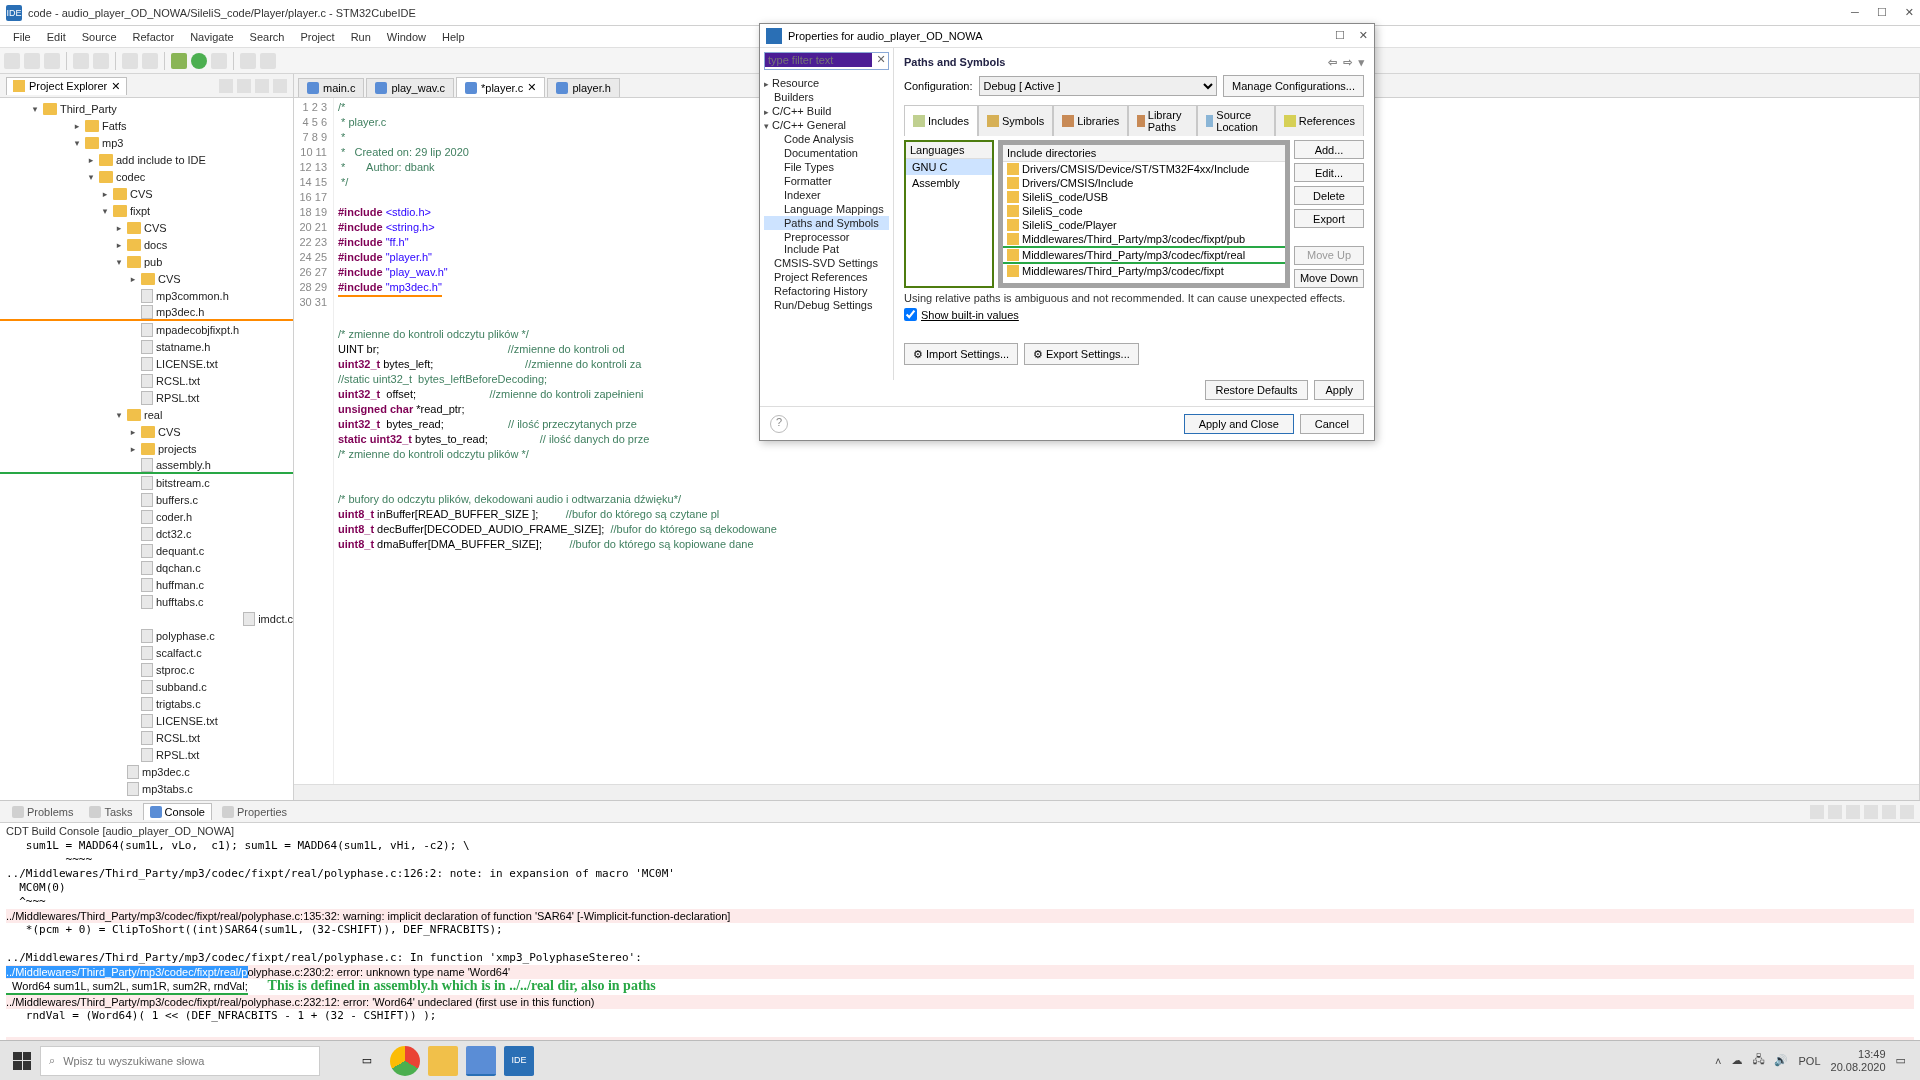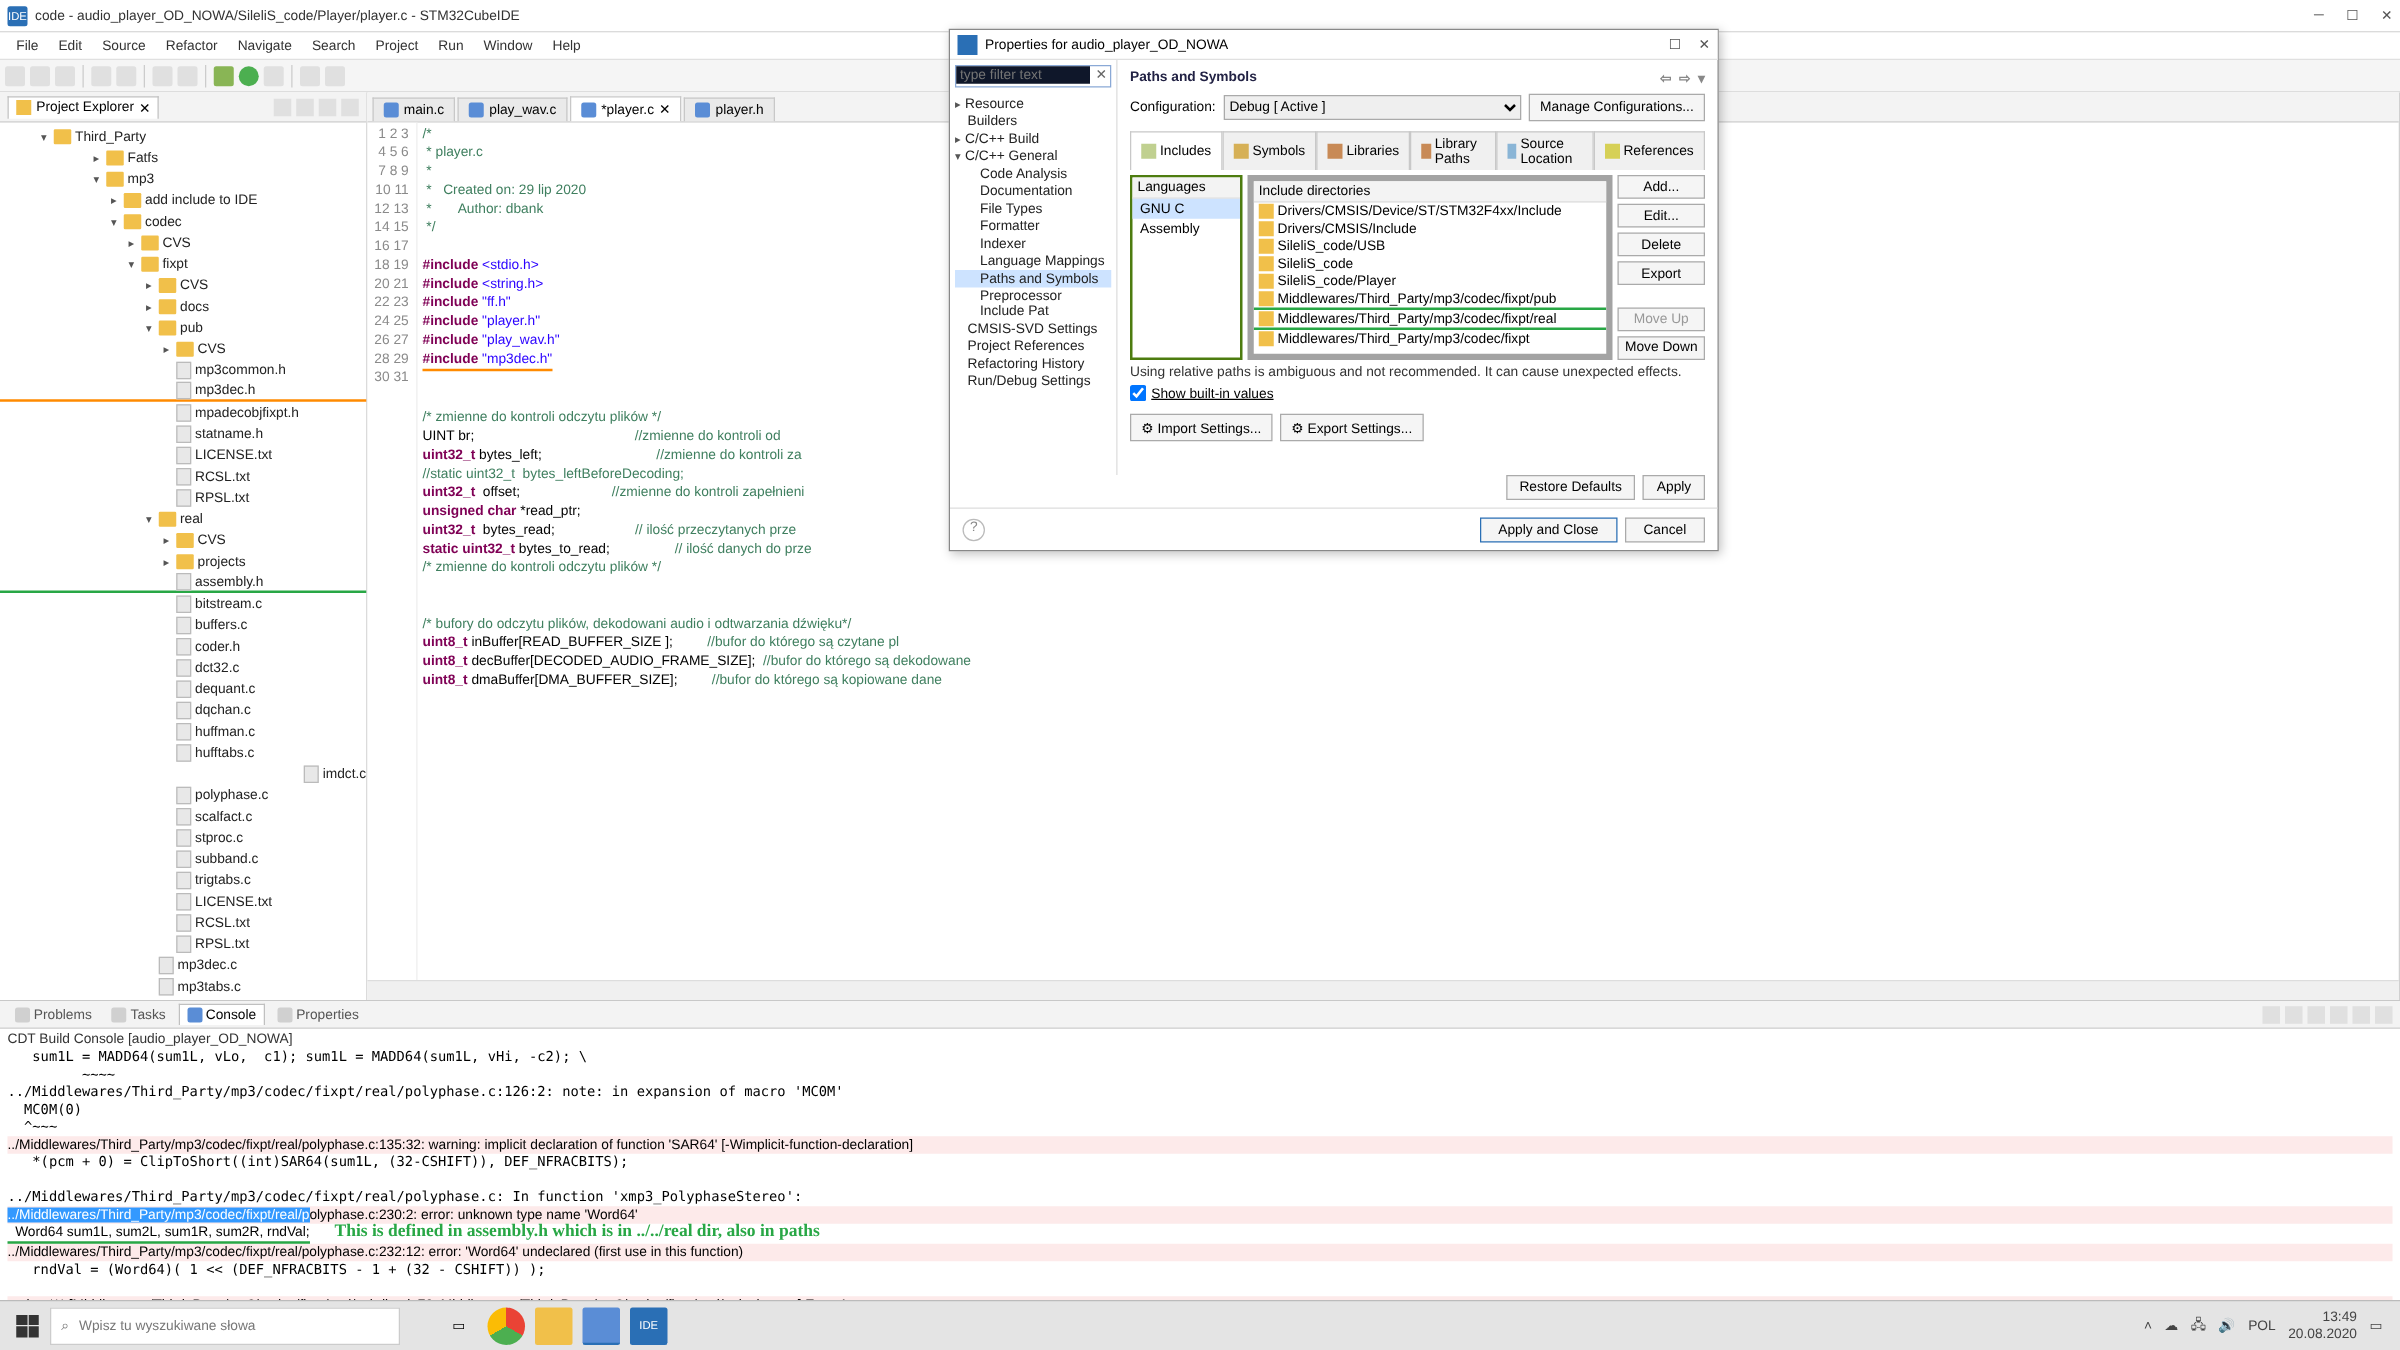--- a/index.html
+++ b/index.html
@@ -69,21 +69,21 @@
 .note-green { color: #28a745; font-weight: bold; font-family: "Segoe UI"; font-size: 14px; }
 
 
 .dialog { position: absolute; left: 759px; top: 23px; width: 616px; height: 418px; background: #fff; border: 1px solid #888; box-shadow: 2px 2px 8px rgba(0,0,0,0.25); display: flex; flex-direction: column; }
 .dlg-title { height: 24px; background: #fff; display: flex; align-items: center; padding: 0 6px; border-bottom: 1px solid #e0e0e0; }
 .dlg-title .app-icon { width: 16px; height: 16px; background: #2a6fb5; margin-right: 6px; }
 .dlg-title .win-controls { margin-left: auto; display: flex; gap: 14px; color: #555; }
 .dlg-body { flex: 1; display: flex; }
 .dlg-nav { width: 134px; border-right: 1px solid #ddd; display: flex; flex-direction: column; }
 .dlg-filter { margin: 4px; height: 18px; border: 1px solid #8aa9d6; }
-.dlg-filter input { width: calc(100% - 16px); border: none; outline: none; font-size: 11px; padding: 1px 3px; color: #888; background: #0f172a; }
+.dlg-filter input { width: calc(100% - 16px); border: none; outline: none; font-size: 11px; padding: 1px 3px; color: #888; background: #4c1d95; }
 .dlg-filter .clear { float: right; width: 14px; text-align: center; color: #666; }
 .dlg-nav-list { padding: 2px 4px; }
 .dlg-nav-item { padding: 1px 2px 1px 10px; color: #222; }
 .dlg-nav-item.sel { background: #cde3ff; }
 .dlg-nav-sub { padding-left: 20px; }
 .dlg-nav-item .tw { display: inline-block; width: 8px; font-size: 9px; color: #555; margin-left: -10px; }
 
 .dlg-main { flex: 1; padding: 8px 10px; display: flex; flex-direction: column; }
 .dlg-heading { font-size: 13px; font-weight: bold; color: #224; margin-bottom: 6px; display: flex; }
 .dlg-heading .navicons { margin-left: auto; display: flex; gap: 6px; color: #888; }
@@ -101,21 +101,21 @@
 .lang-box .li.sel { background: #cde3ff; }
 .inc-box { flex: 1; border: 5px solid #a3a3a3; overflow: hidden; }
 .inc-box .li { padding: 1px 4px; display: flex; gap: 3px; align-items: center; white-space: nowrap; }
 .inc-box .li .di { width: 12px; height: 12px; background: #f1c04a; }
 .inc-box .li.hl-green { border-bottom: 2px solid #28a745; }
 .btn-col { display: flex; flex-direction: column; gap: 4px; }
 .btn-col button { width: 70px; height: 20px; border: 1px solid #aaa; background: #f5f5f5; font-size: 11px; }
 .btn-col button.dis { color: #999; }
 .dlg-note { font-size: 11px; color: #333; margin-top: 4px; }
 .dlg-chk { margin-top: 4px; display: flex; align-items: center; gap: 4px; text-decoration: underline; }
-.dlg-btnrow { display: flex; gap: 6px; margin-top: 10px; }
+.dlg-btnrow { display: flex; gap: 6px; margin-top: 22px; }
 .dlg-btnrow button { padding: 2px 8px; border: 1px solid #aaa; background: #f5f5f5; height: 22px; }
 .dlg-footer { height: 34px; border-top: 1px solid #ddd; display: flex; align-items: center; justify-content: flex-end; padding: 0 10px; gap: 6px; }
 .dlg-footer .help { margin-right: auto; width: 18px; height: 18px; border: 1px solid #bbb; border-radius: 50%; text-align: center; color: #888; }
 .dlg-footer button { padding: 3px 14px; border: 1px solid #aaa; background: #f5f5f5; }
 .dlg-footer button.primary { border: 1px solid #2a6fb5; }
 .dlg-midfoot { display:flex; justify-content:flex-end; gap:6px; padding: 0 10px 6px 0;}
 .dlg-midfoot button{ padding:3px 10px; border:1px solid #aaa; background:#f5f5f5;}
 
 
 .taskbar { position: absolute; bottom: 0; left: 0; right: 0; height: 40px; background: #e4e4e4; border-top: 1px solid #bbb; display: flex; align-items: center; padding: 0 4px; }

